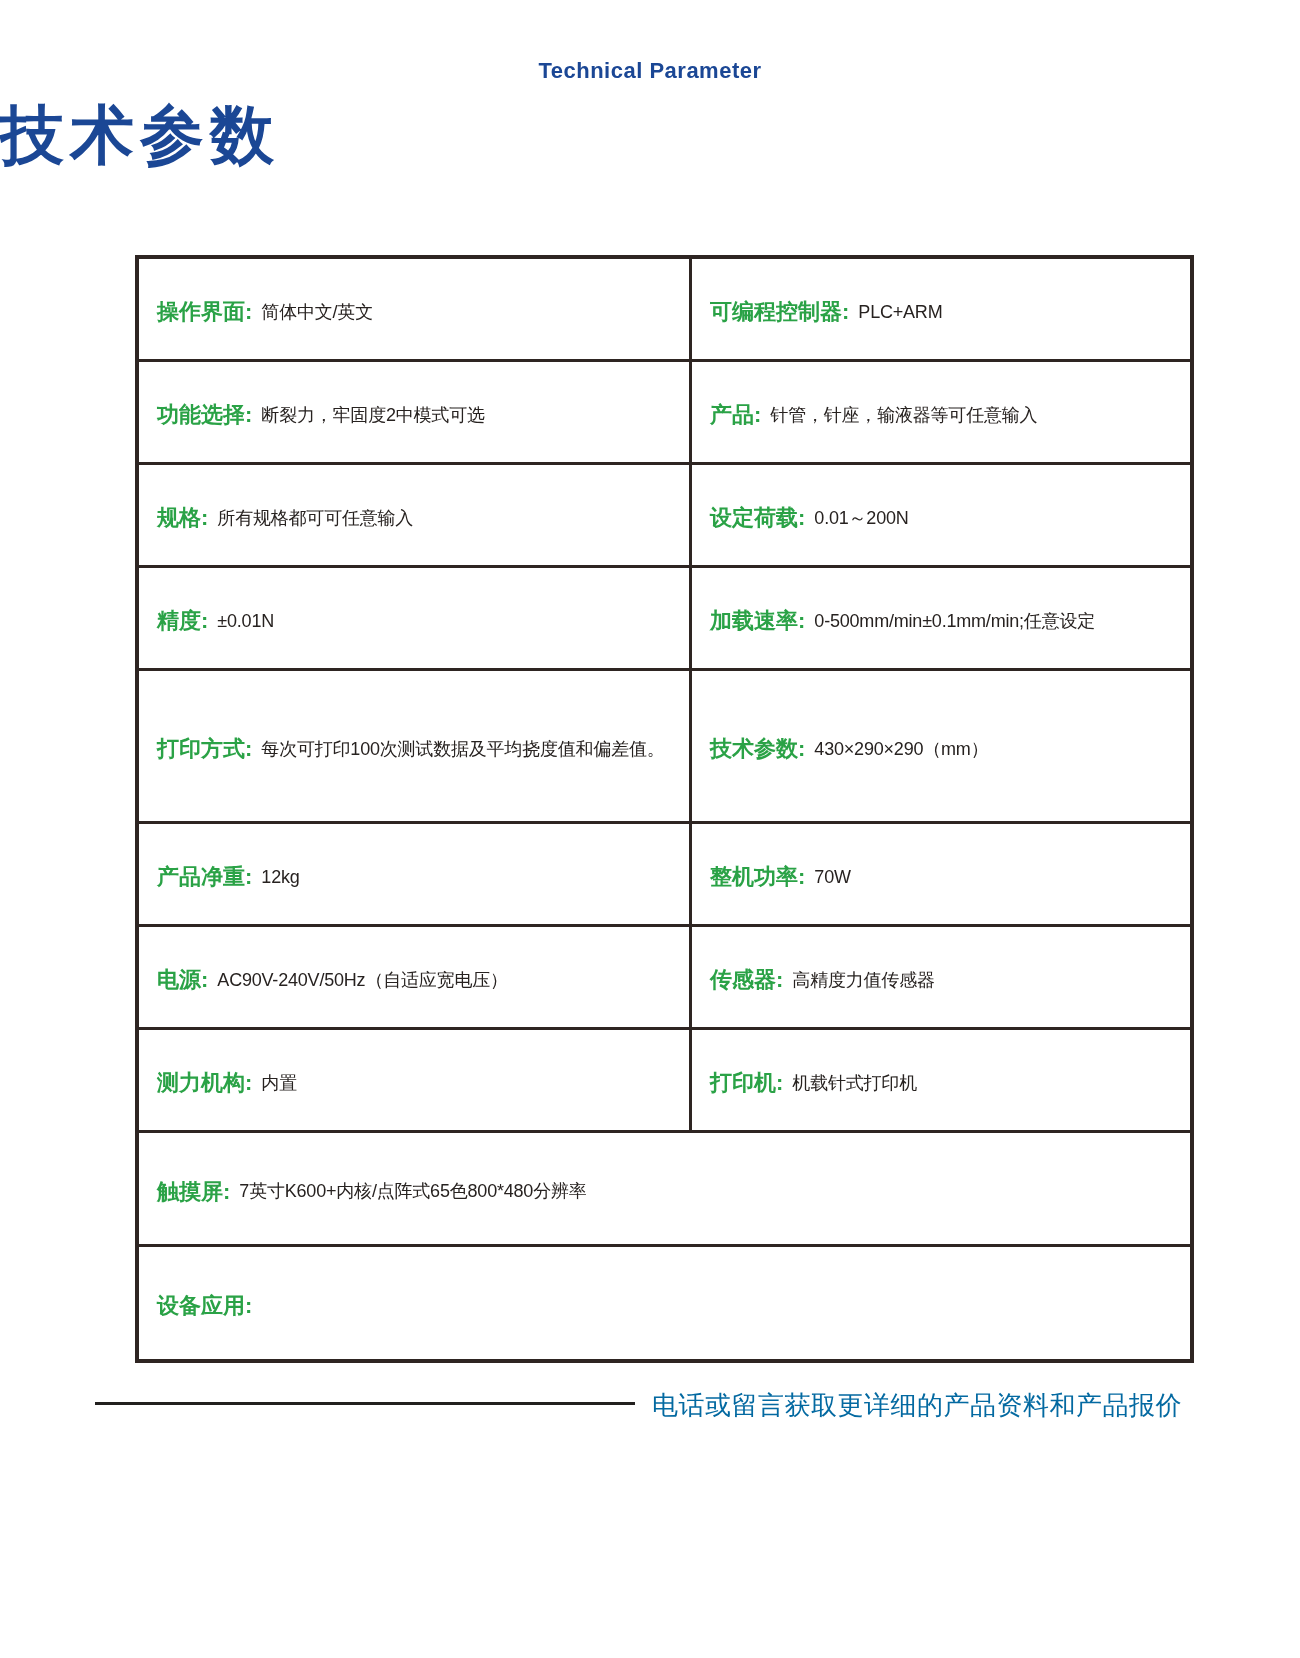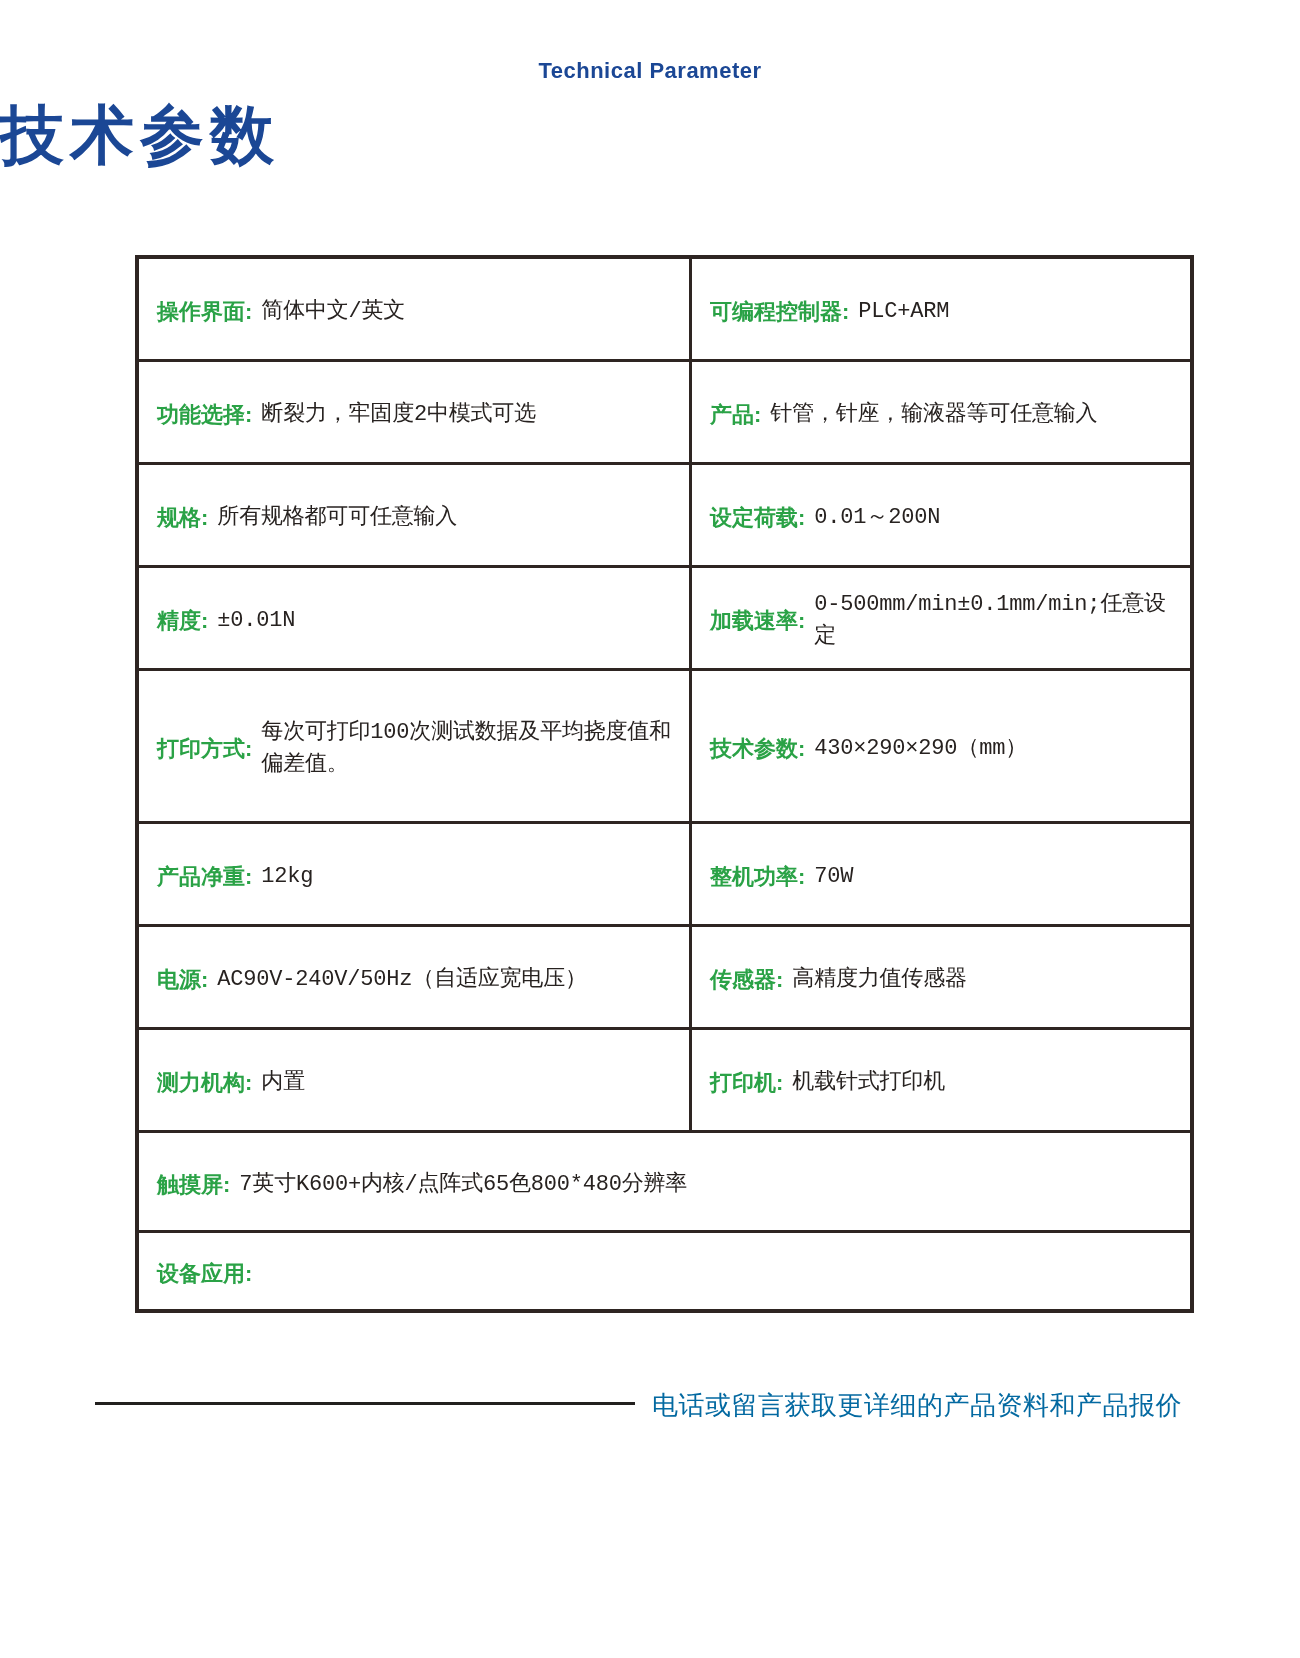--- a/index.html
+++ b/index.html
@@ -35,22 +35,22 @@
     background: #ffffff;
     margin-left: 42px;
   }
   .t-row {
     display: flex;
     border-bottom: 3px solid #2e2522;
   }
   .t-row:last-child { border-bottom: none; }
   .h-normal { height: 103px; }
   .h-tall   { height: 153px; }
-  .h-touch  { height: 100px; }
-  .h-app    { height: 76px; }
+  .h-touch  { height: 114px; }
+  .h-app    { height: 112px; }
 
   .t-cell {
     display: flex;
     align-items: center;
     padding: 6px 14px 0 18px;
     overflow: hidden;
   }
   .t-cell.left  { width: 550px; flex: none; }
   .t-cell.right { flex: 1; border-left: 3px solid #2e2522; }
   .t-cell.full  { flex: 1; }
@@ -58,24 +58,23 @@
   .lbl {
     color: #2aa246;
     font-weight: bold;
     font-size: 22px;
     white-space: nowrap;
     margin-right: 9px;
     flex: none;
   }
   .val {
     color: #272220;
-    font-size: 22px;
+    font-size: 18px;
     line-height: 1.45;
     letter-spacing: -0.2px;
-    font-family: Liberation Mono, monospace;
   }
 
   
   .footer-line {
     position: absolute;
     left: 95px; top: 1402px;
     width: 540px; height: 3px;
     background: #22201e;
   }
   .footer-text {

